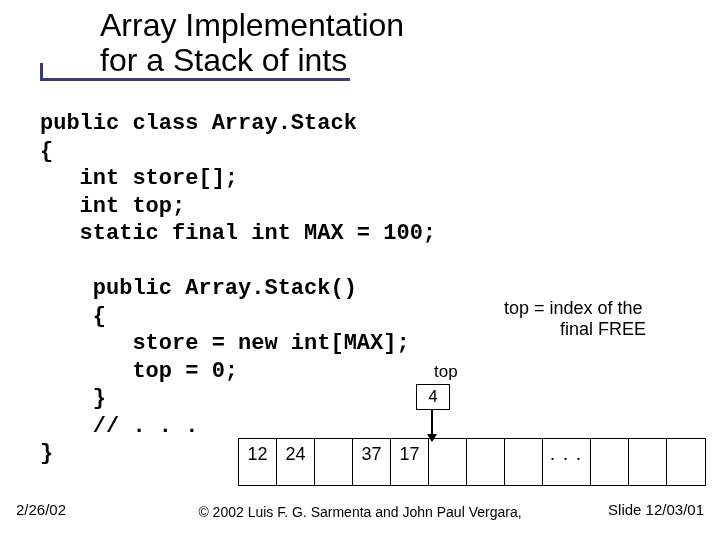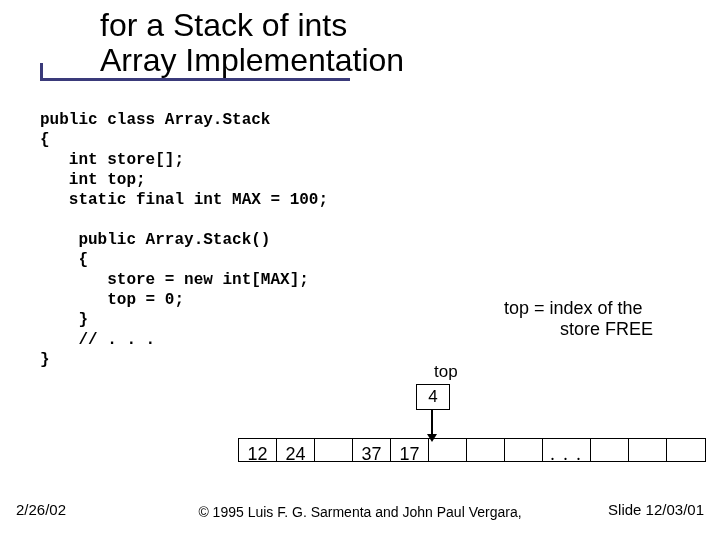--- a/index.html
+++ b/index.html
@@ -36,21 +36,21 @@
     top: 63px;
     width: 3px;
     height: 15px;
     background: #3a3a7a;
   }
   .code-block {
     position: absolute;
     left: 40px;
     top: 110px;
     font-family: "Courier New", monospace;
-    font-size: 16px;
+    font-size: 22px;
     font-weight: bold;
     white-space: pre;
     line-height: 1.25;
   }
   .note-text {
     position: absolute;
     left: 504px;
     top: 298px;
     font-size: 18px;
     color: #000;
@@ -97,21 +97,21 @@
     border-left: 5px solid transparent;
     border-right: 5px solid transparent;
     border-top: 8px solid #000;
   }
   .array-grid {
     position: absolute;
     left: 238px;
     top: 438px;
     display: flex;
     border: 1.5px solid #000;
-    height: 24px;
+    height: 48px;
   }
   .array-cell {
     width: 38px;
     border-right: 1.5px solid #000;
     text-align: center;
     font-size: 18px;
     line-height: 30px;
   }
   .array-cell:last-child { border-right: none; }
   .array-cell.wide { width: 48px; }
@@ -138,43 +138,43 @@
     position: absolute;
     right: 16px;
     bottom: 22px;
     font-size: 15px;
   }
 </style>
 </head>
 <body>
 
 <div class="title-block">
+  <div class="title-text">Array Implementation</div>
   <div class="title-text">for a Stack of ints</div>
-  <div class="title-text">Array Implementation</div>
 </div>
 <div class="title-tick"></div>
 <div class="title-underline"></div>
 
 <div class="code-block">public class Array.Stack
 {
    int store[];
    int top;
    static final int MAX = 100;
 
     public Array.Stack()
     {
        store = new int[MAX];
        top = 0;
     }
     // . . .
 }</div>
 
 <div class="note-text">
   <div>top = index of the</div>
-  <div style="padding-left:56px">store FREE</div>
+  <div style="padding-left:56px">final FREE</div>
 </div>
 
 <div class="top-label">top</div>
 <div class="top-box">4</div>
 
 <div class="arrow">
   <div class="arrow-line"></div>
   <div class="arrow-head"></div>
 </div>
 
@@ -188,15 +188,15 @@
   <div class="array-cell"></div>
   <div class="array-cell"></div>
   <div class="array-cell wide ellipses">. . .</div>
   <div class="array-cell"></div>
   <div class="array-cell"></div>
   <div class="array-cell"></div>
 </div>
 
 <div class="footer-date">2/26/02</div>
 <div class="footer-center">
-  <div>© 1995 Luis F. G. Sarmenta and John Paul Vergara,</div>
+  <div>© 2002 Luis F. G. Sarmenta and John Paul Vergara,</div>
 </div>
 <div class="footer-slide">Slide 12/03/01</div>
 
 </body></html>

